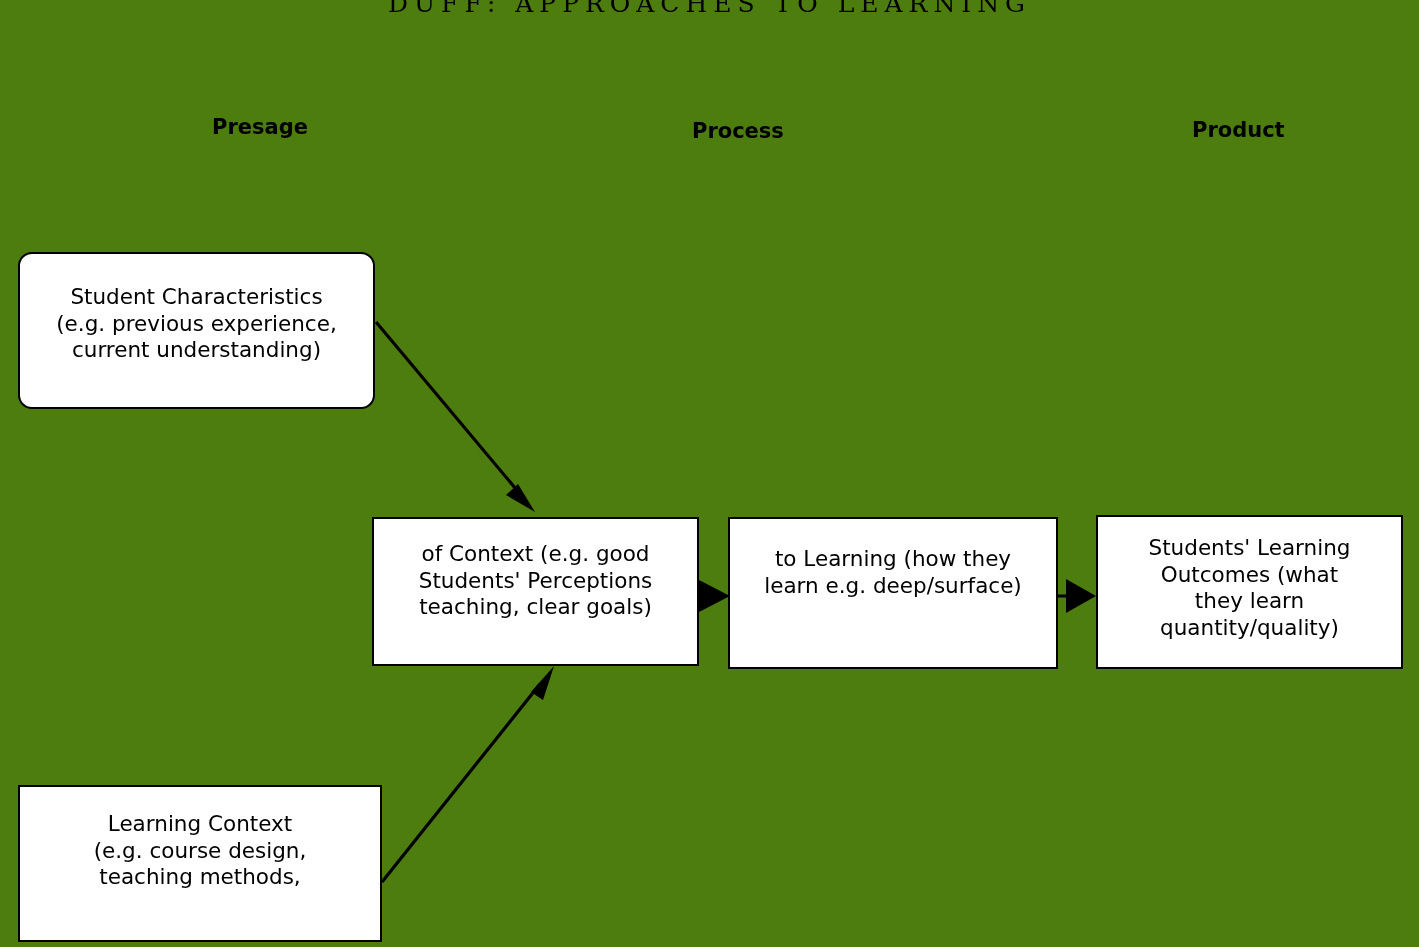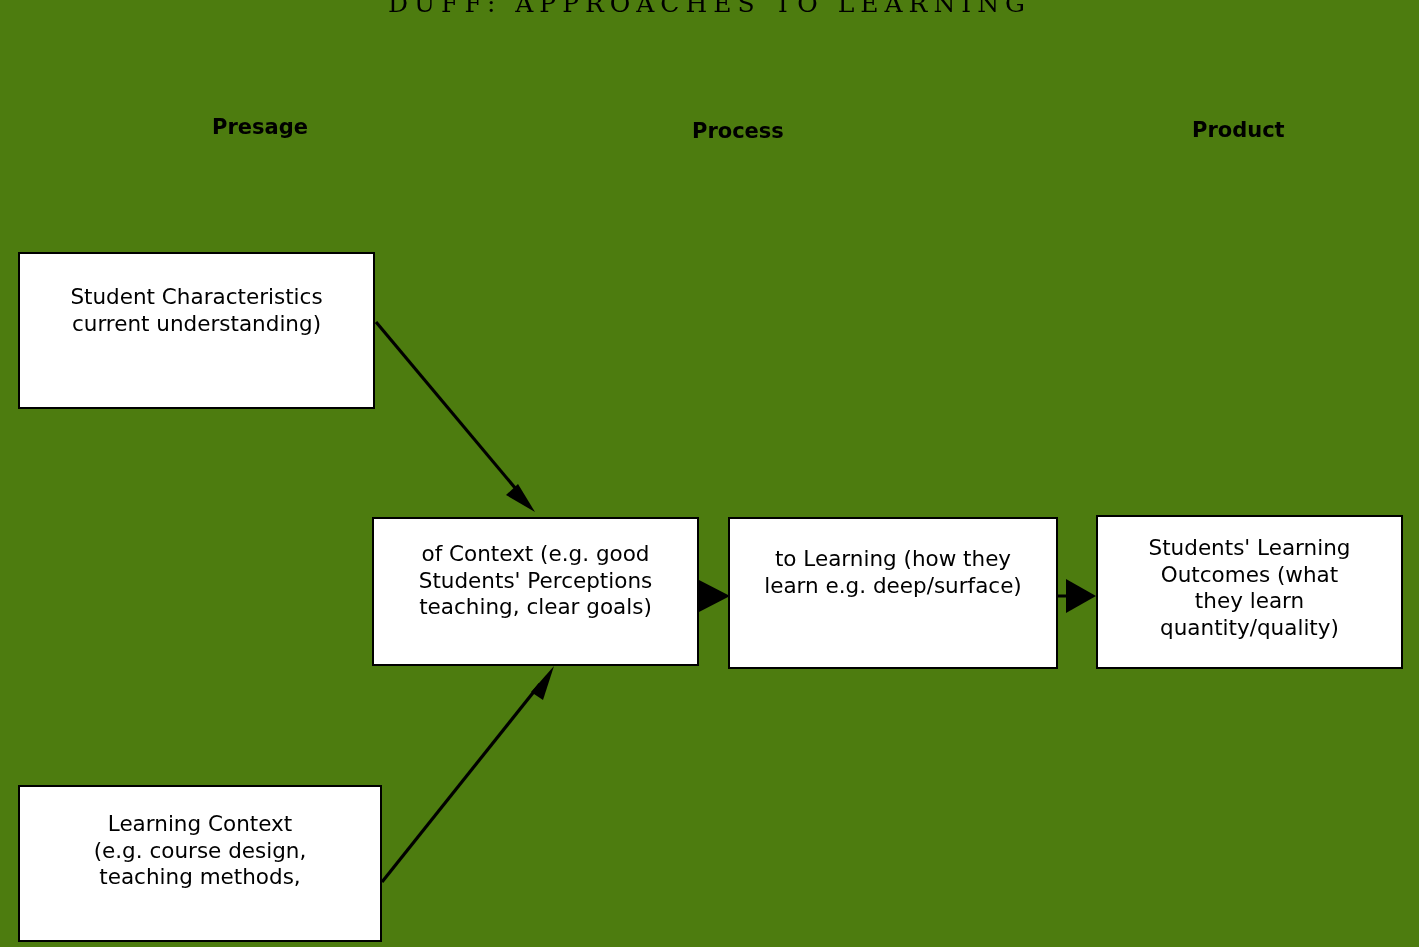--- a/index.html
+++ b/index.html
@@ -64,20 +64,21 @@
   .node .txt {
     width: 100%;
     padding: 0 4px;
     box-sizing: border-box;
   }
 
   #node-student-characteristics {
     left: 18px;  top: 252px;  width: 357px;  height: 157px;
     justify-content: flex-start;
     padding-top: 30px;
+    border-radius: 14px;
   }
   #node-perceptions {
     left: 372px; top: 517px; width: 327px; height: 149px;
     justify-content: flex-start;
     padding-top: 22px;
   }
   #node-approaches {
     left: 728px; top: 517px; width: 330px; height: 152px;
     justify-content: flex-start;
     padding-top: 27px;
@@ -132,20 +133,21 @@
     </g>
 
     <g>
       <line x1="1058" y1="596" x2="1074" y2="596" stroke="#000000" stroke-width="3"></line>
       <polygon points="1096,596 1066,579 1066,613" fill="#000000"></polygon>
     </g>
   </svg>
 
   <div class="node" id="node-student-characteristics">
     <div class="txt">Student Characteristics</div>
+    <div class="txt">(e.g. previous experience,</div>
     <div class="txt">current understanding)</div>
   </div>
 
   <div class="node" id="node-perceptions">
     <div class="txt">of Context (e.g. good</div>
     <div class="txt">Students' Perceptions</div>
     <div class="txt">teaching, clear goals)</div>
   </div>
 
   <div class="node" id="node-approaches">

